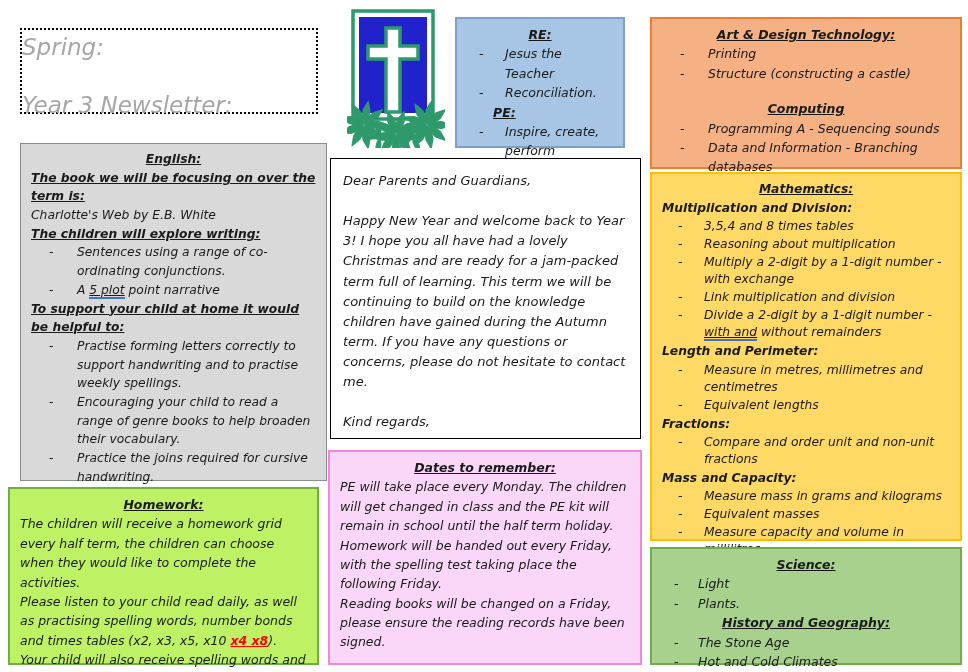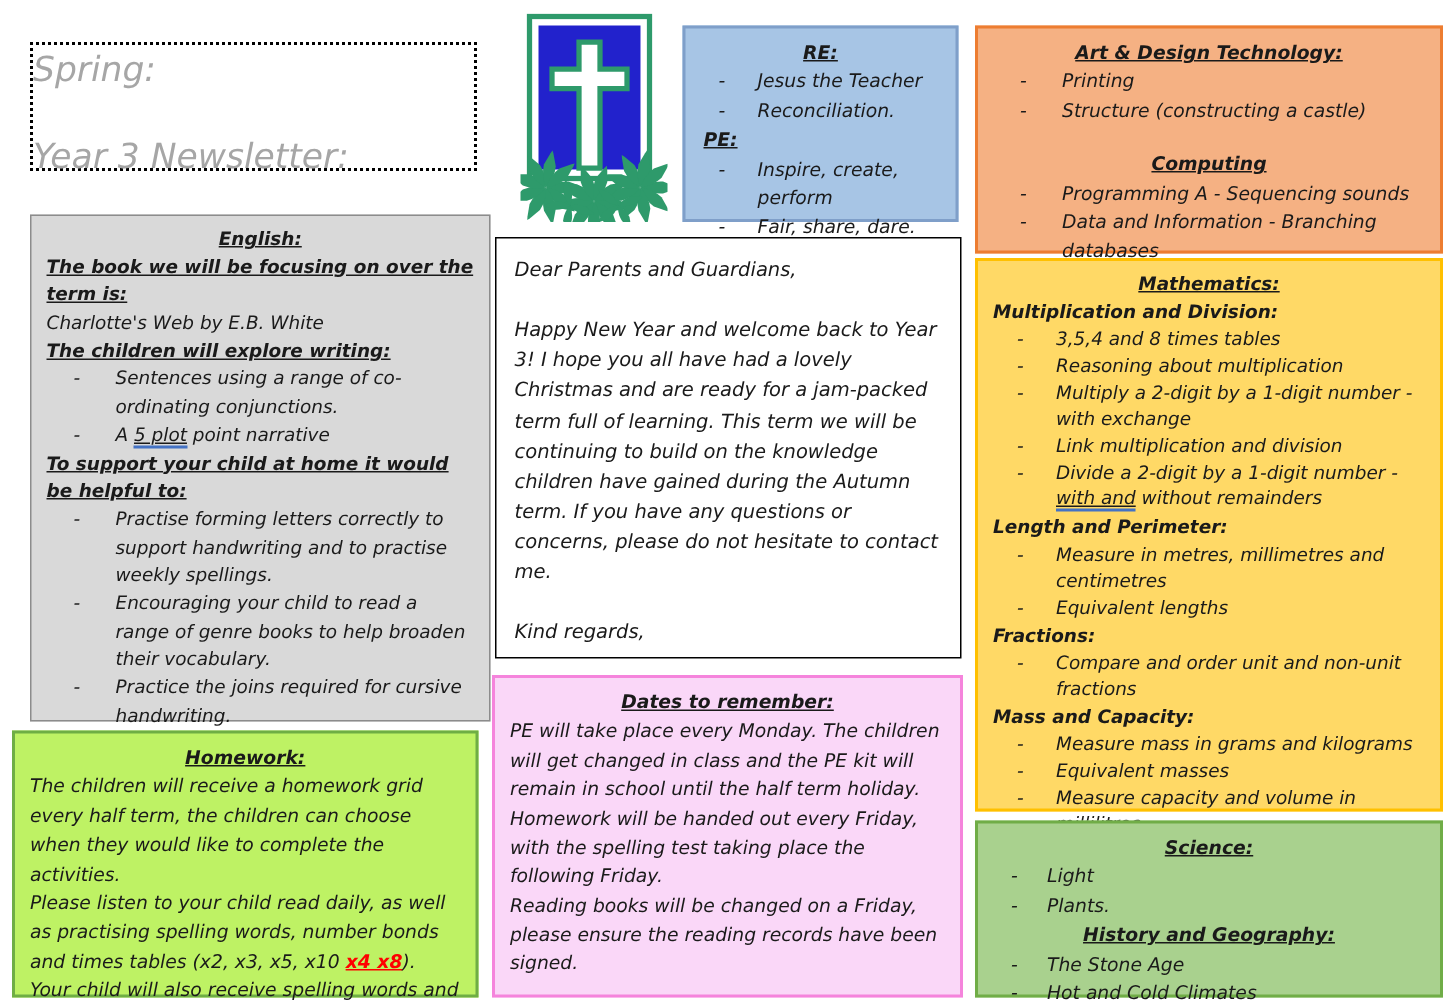--- a/index.html
+++ b/index.html
@@ -1,36 +1,36 @@
 <!DOCTYPE html>
 <html><head>
 <meta charset="utf-8">
 <style>
   html,body{margin:0;padding:0;background:#fff;}
   .page{position:relative;width:968px;height:672px;background:#fff;overflow:hidden;
         font-family:"DejaVu Sans",sans-serif;font-style:italic;color:#1a1a1a;}
   .panel{position:absolute;box-sizing:border-box;padding:6px 10px;font-size:12.5px;line-height:1.55;}
   .ph{font-weight:bold;text-decoration:underline;text-align:center;}
-  .ph-left{font-weight:bold;text-decoration:underline;margin-left:2px;}
+  .ph-left{font-weight:bold;text-decoration:underline;margin-left:26px;}
   .bold-u{font-weight:bold;text-decoration:underline;}
   ul{list-style:none;margin:0;padding:0;font-style:italic;}
   li{position:relative;padding-left:46px;margin:0;}
   li::before{content:"-";position:absolute;left:18px;top:0;}
   p{margin:0;}
 
   
   .title-box{position:absolute;left:20px;top:28px;width:298px;height:86px;border:2px dotted #000;
              box-sizing:border-box;text-align:left;color:#a6a6a6;font-size:23px;padding-top:4px;}
   .title-box .t2{margin-top:32px;}
 
   
   .crest{position:absolute;left:347px;top:8px;width:98px;height:140px;}
 
   
-  .re-pe{left:455px;top:17px;width:184px;height:131px;background:#a7c5e5;border:2px solid #7f9fc9;}
+  .re-pe{left:455px;top:17px;width:170px;height:131px;background:#a7c5e5;border:2px solid #7f9fc9;}
   .re-pe li{padding-left:38px;}
   .re-pe li::before{left:12px;}
   .art{left:650px;top:17px;width:312px;height:152px;background:#f5b183;border:2px solid #ed7d31;}
   .art .sec2{margin-top:16px;}
   .english{left:20px;top:143px;width:307px;height:338px;background:#d9d9d9;border:1.5px solid #8c8c8c;font-size:12.3px;line-height:1.52;}
   .letter{left:330px;top:158px;width:311px;height:281px;background:#fff;border:1.5px solid #000;font-size:13px;line-height:1.55;padding:12px 12px;}
   .letter p{margin-bottom:20px;}
   .math{left:650px;top:172px;width:312px;height:369px;background:#ffd966;border:2px solid #ffc000;font-size:12.3px;}
   .math .sect{font-weight:bold;line-height:1.5;}
   .math li{padding-left:42px;line-height:1.38;margin:1px 0;}

